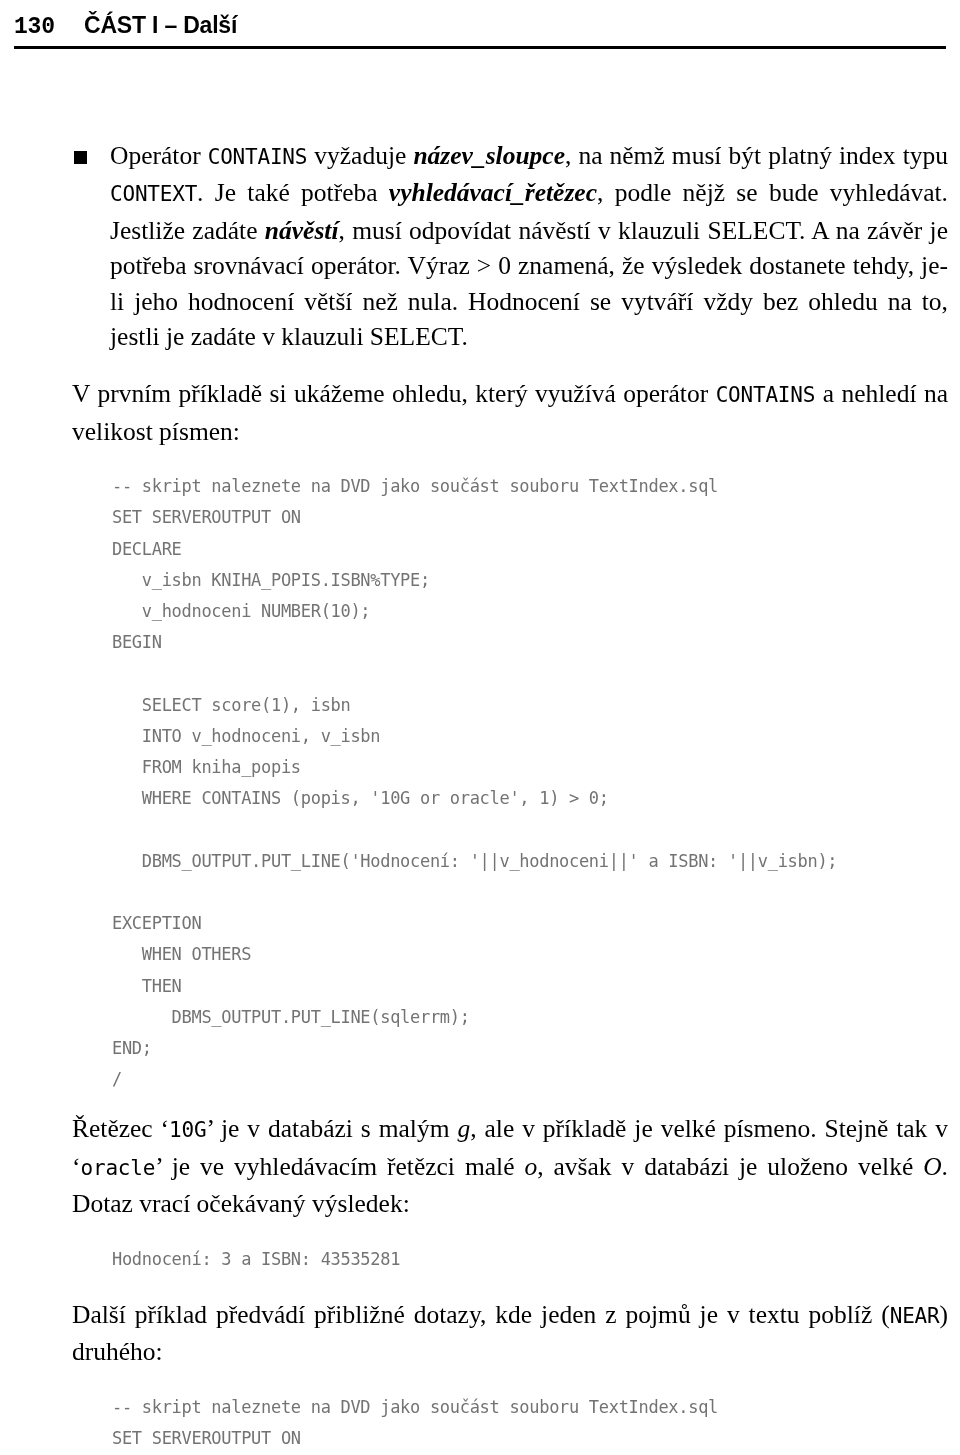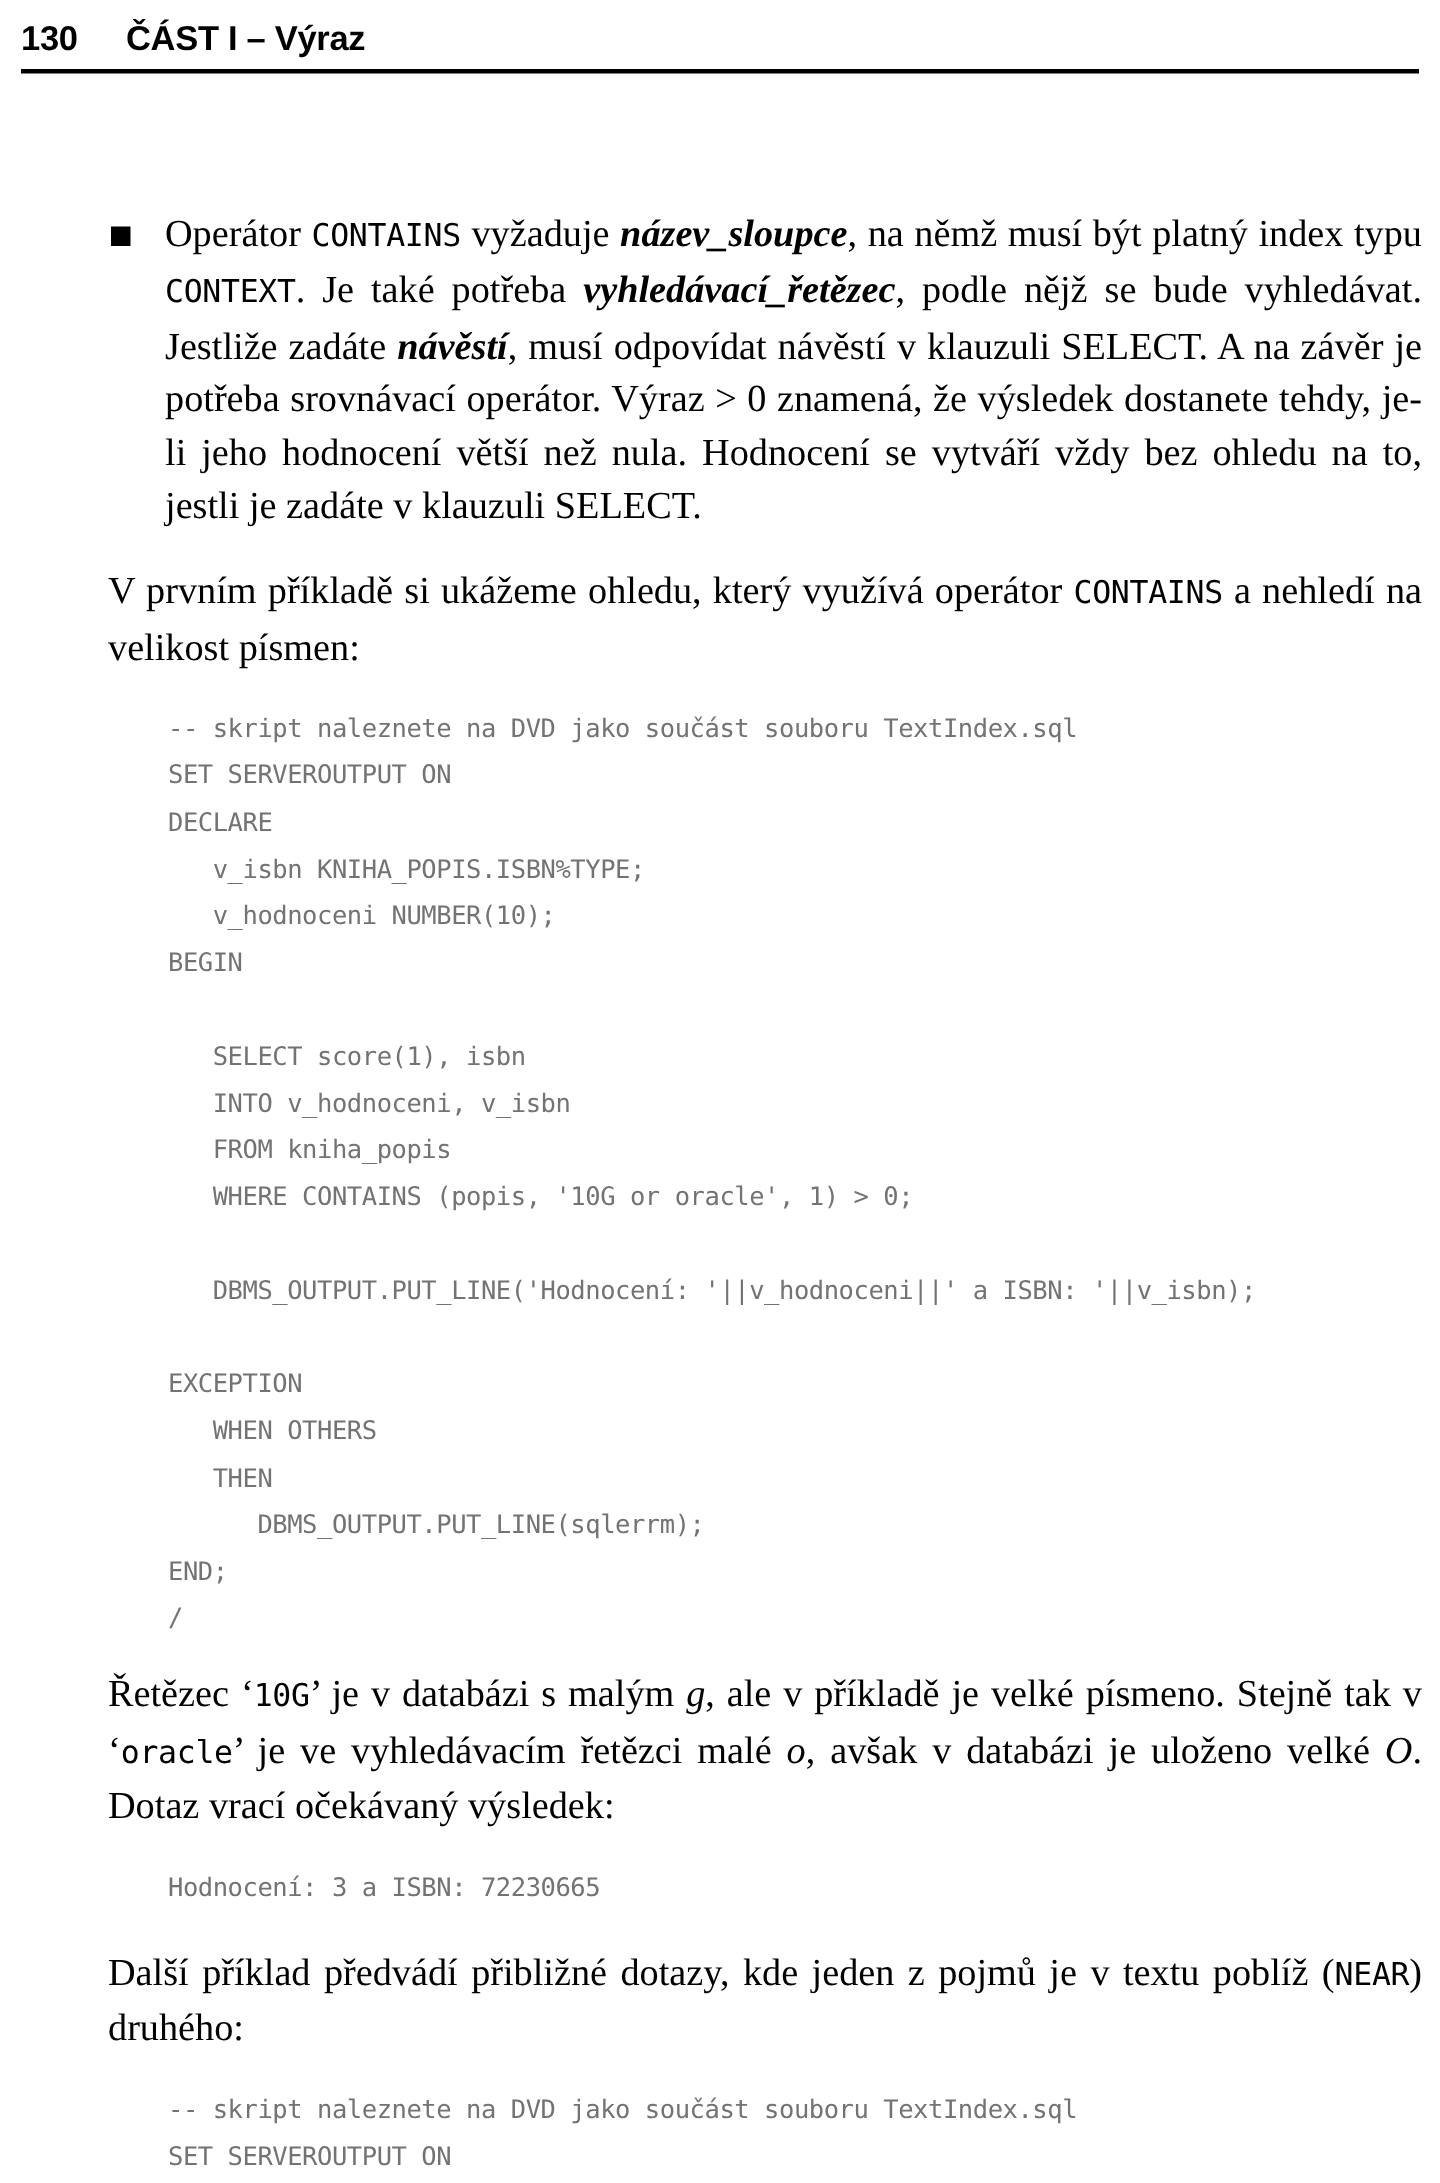--- a/index.html
+++ b/index.html
@@ -31,20 +31,21 @@
     padding-left: 14px;
     padding-top: 12px;
     font-family: "Liberation Sans", "DejaVu Sans", sans-serif;
     font-weight: bold;
     font-size: 23px;
     letter-spacing: -0.2px;
   }
   .header-page-number {
     width: 70px;
     flex: 0 0 auto;
+    font-family: Liberation Mono, monospace;
   }
   .header-title {
     flex: 0 0 auto;
   }
   .header-rule {
     position: absolute;
     left: 14px;
     top: 46px;
     width: 932px;
     height: 3px;
@@ -119,21 +120,21 @@
   .gap-md { height: 22px; }
 </style>
 </head>
 <body>
 
 <div class="page">
 
   <div class="header">
     <div class="header-inner">
       <span class="header-page-number">130</span>
-      <span class="header-title">ČÁST I – Výraz</span>
+      <span class="header-title">ČÁST I – Další</span>
     </div>
     <div class="header-rule"></div>
   </div>
 
   <div class="content">
 
 
     <div class="spacer-para"></div>
 
     <div class="bullet-item">
@@ -167,21 +168,21 @@
       DBMS_OUTPUT.PUT_LINE(sqlerrm);
 END;
 /</pre>
 
     <div class="gap-sm"></div>
 
     <p class="body"><span>Řetězec ‘</span><span class="mono-inline">10G</span><span>’ je v databázi s malým </span><span class="it">g</span><span>, ale v příkladě je velké písmeno. Stejně tak v ‘</span><span class="mono-inline">oracle</span><span>’ je ve vyhledávacím řetězci malé </span><span class="it">o</span><span>, avšak v databázi je uloženo velké </span><span class="it">O</span><span>. Dotaz vrací očekávaný výsledek:</span></p>
 
     <div class="gap-md"></div>
 
-    <pre class="code out">Hodnocení: 3 a ISBN: 72230665</pre>
+    <pre class="code out">Hodnocení: 3 a ISBN: 43535281</pre>
 
     <div class="gap-md"></div>
 
     <p class="body"><span>Další příklad předvádí přibližné dotazy, kde jeden z pojmů je v textu poblíž (</span><span class="mono-inline">NEAR</span><span>) druhého:</span></p>
 
     <div class="gap-md"></div>
 
     <pre class="code">-- skript naleznete na DVD jako součást souboru TextIndex.sql
 SET SERVEROUTPUT ON
 DECLARE

